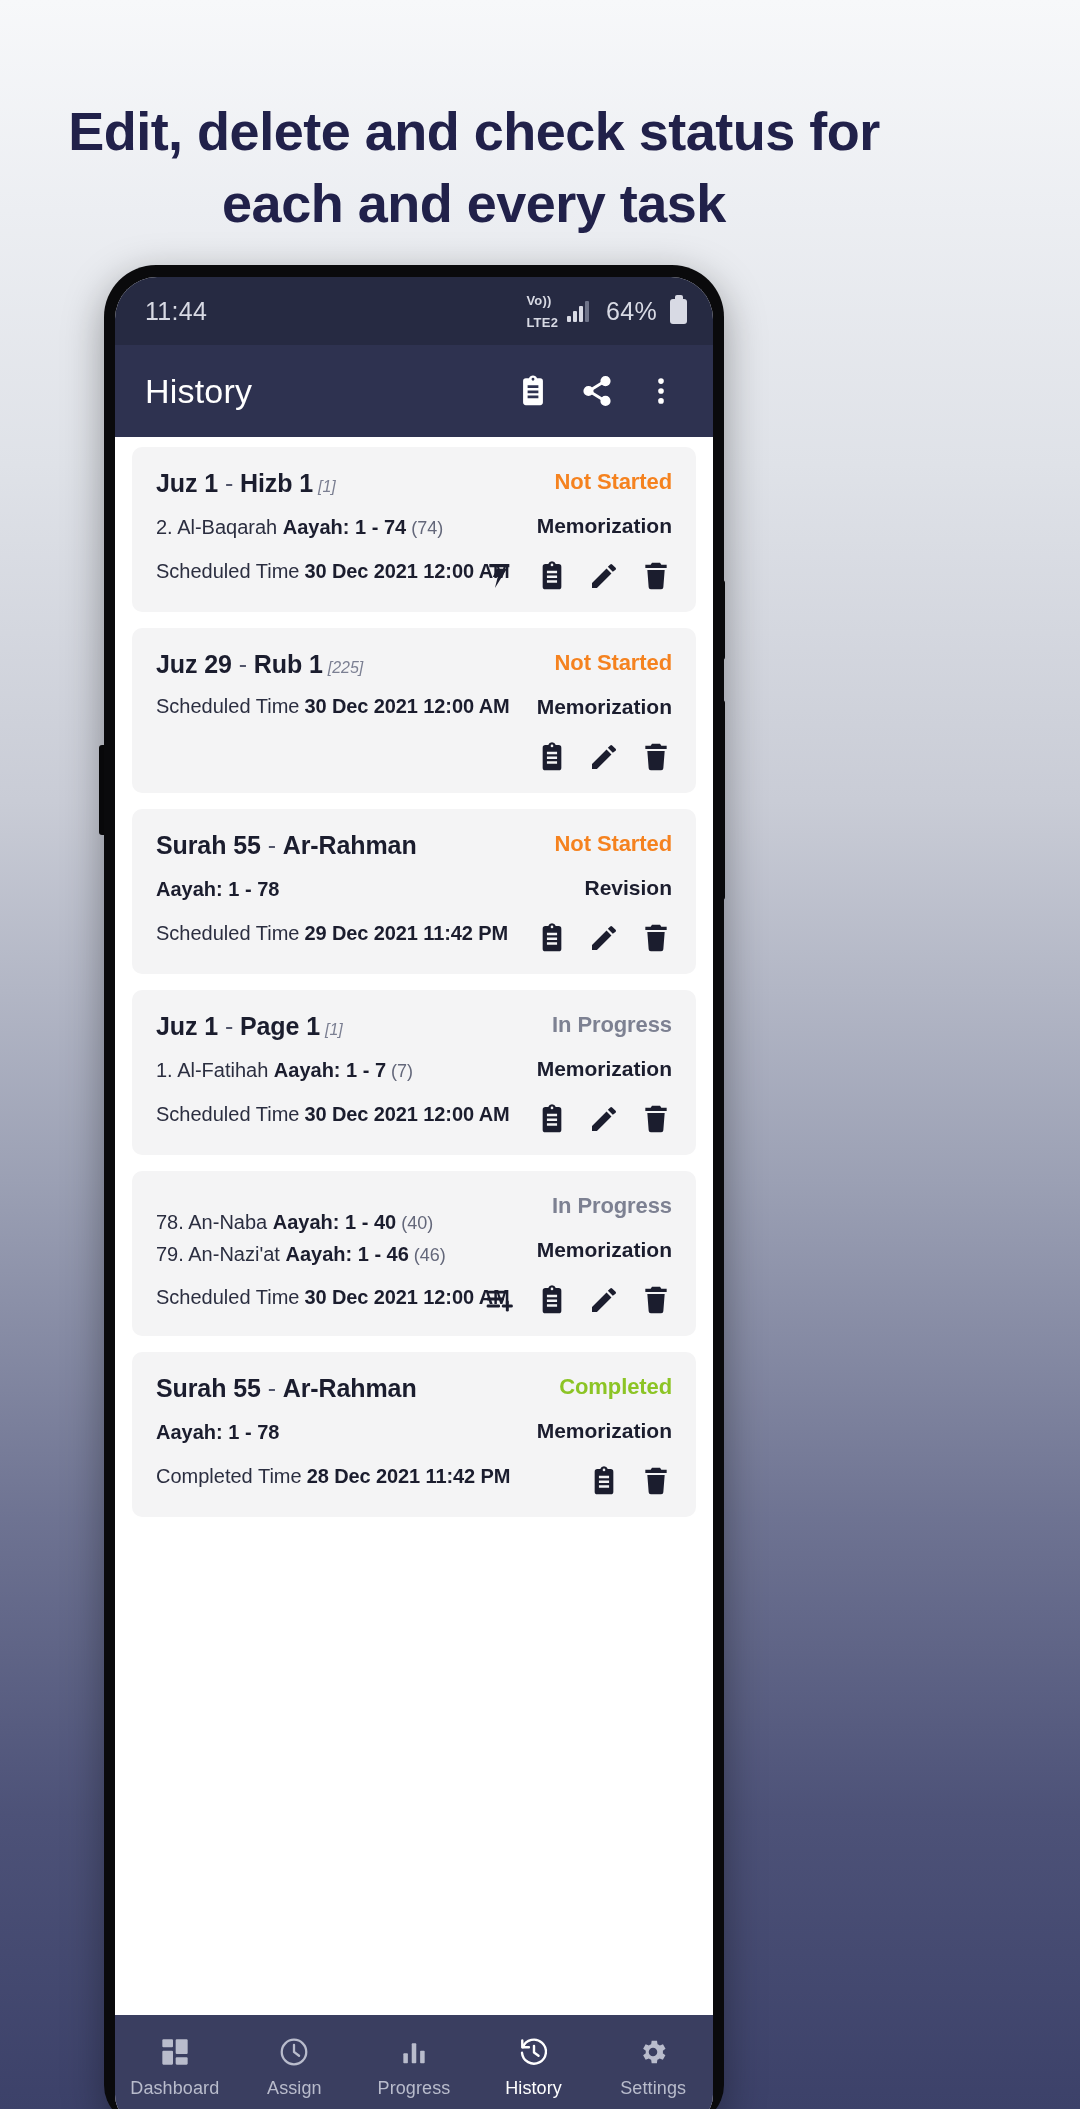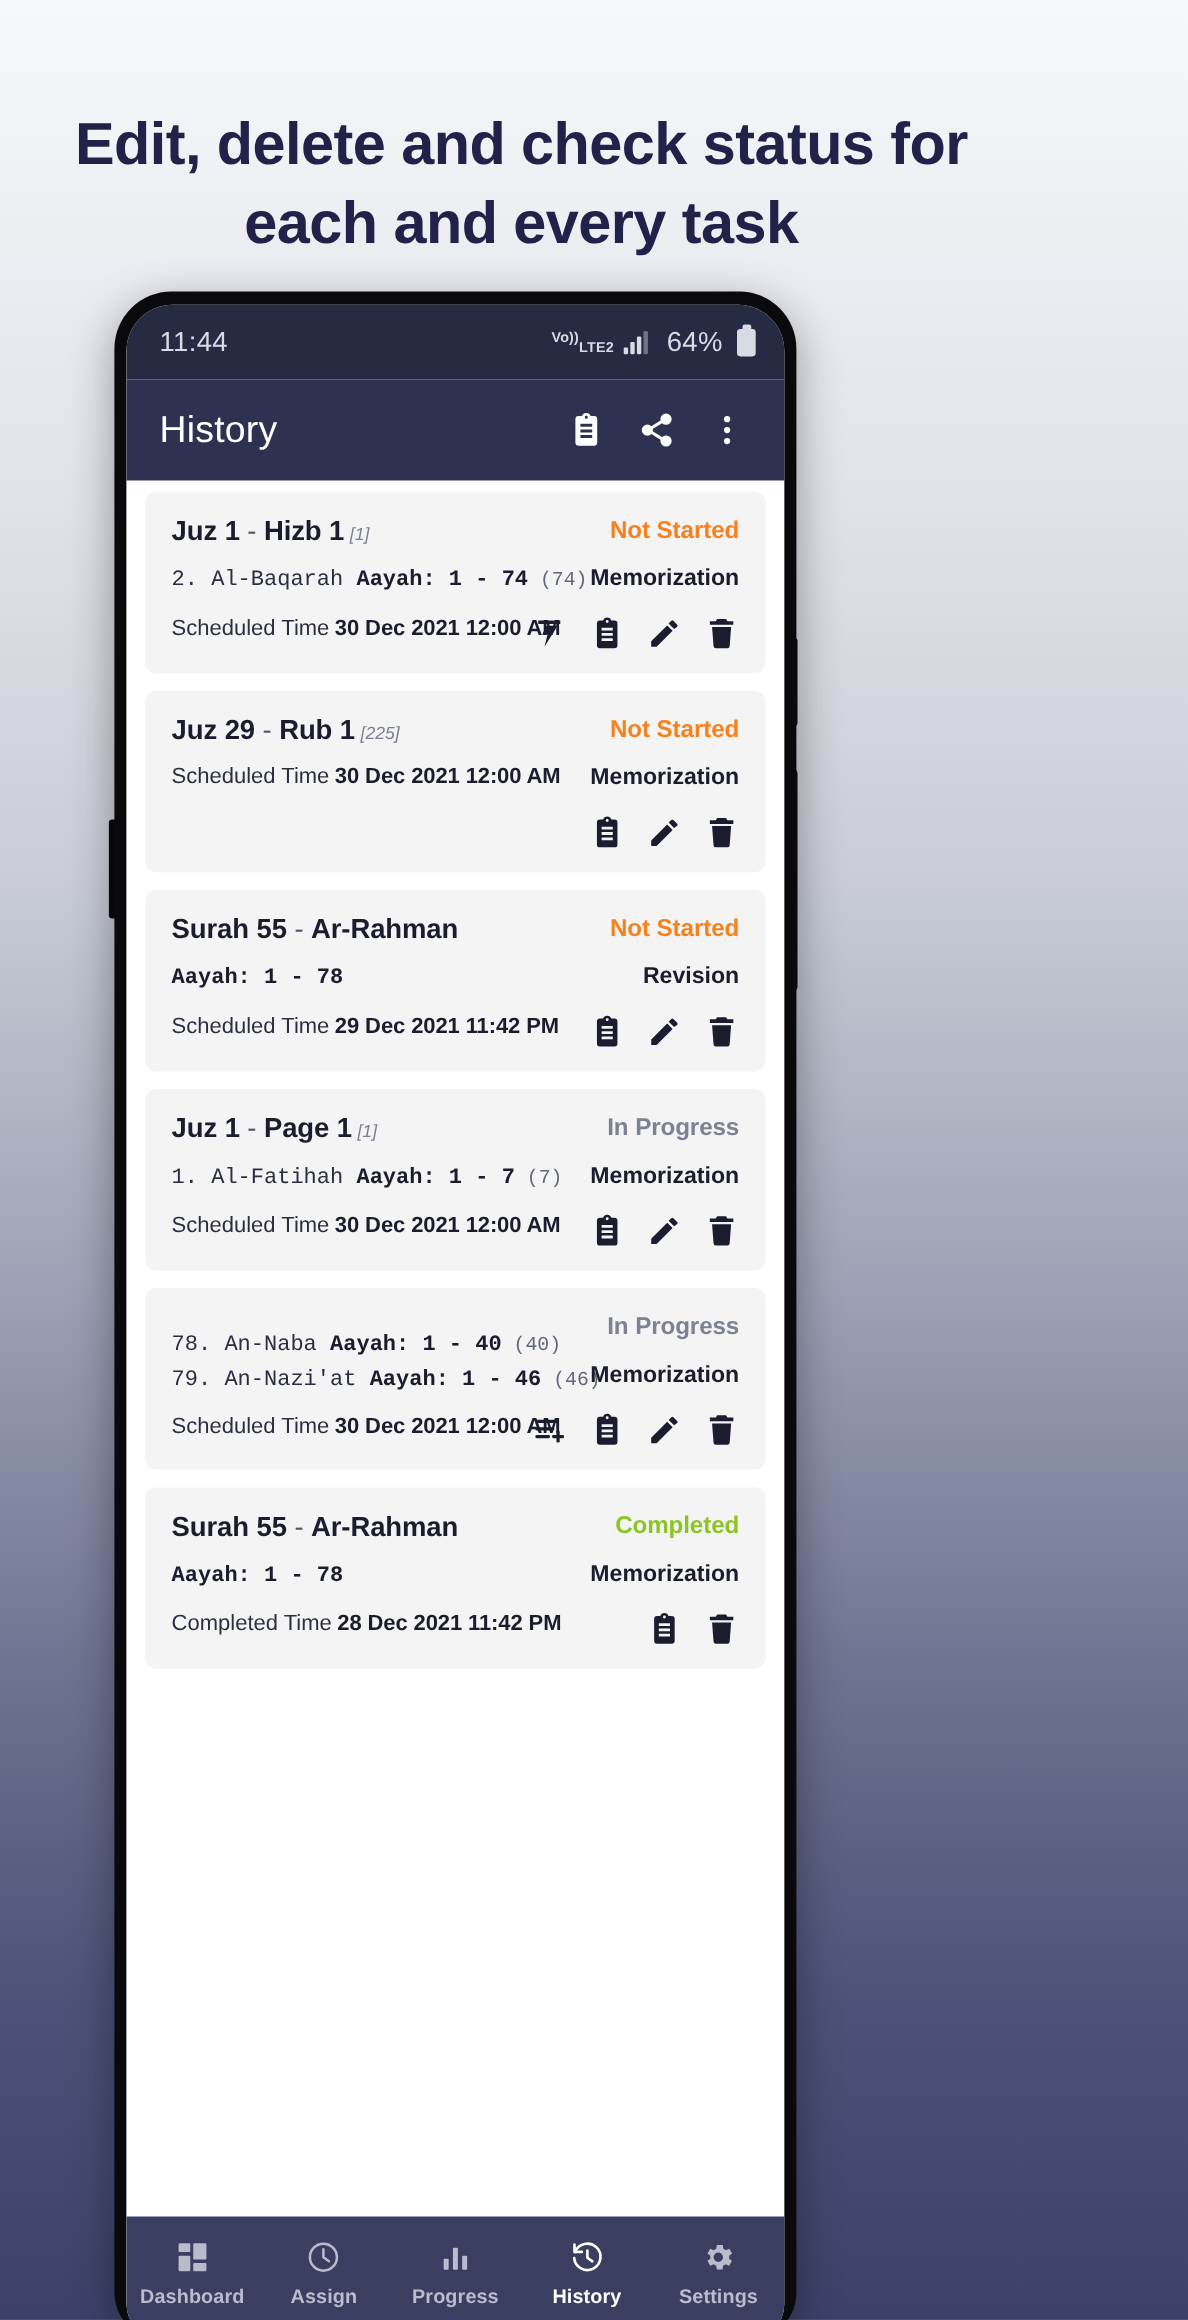--- a/index.html
+++ b/index.html
@@ -78,21 +78,21 @@
     display: flex;
     align-items: center;
     justify-content: space-between;
     padding: 0 26px 0 30px;
     flex: 0 0 auto;
     color: #d8dae4;
   }
   .sb-time { font-size: 25px; font-weight: 400; letter-spacing: 0.3px; }
   .sb-right { display: flex; align-items: center; gap: 9px; }
   .sb-volte {
-    display: flex; flex-direction: row; align-items: flex-start;
+    display: flex; flex-direction: column; align-items: flex-start;
     line-height: 1; font-size: 13px; font-weight: 700; letter-spacing: 0.2px;
   }
   .sb-volte span:last-child { margin-top: 9px; }
   .sb-bars { display: flex; align-items: flex-end; gap: 2px; height: 22px; }
   .sb-bars i { display:block; width: 4px; background:#d8dae4; border-radius:1px; }
   .sb-bars i:nth-child(1){height:6px;}
   .sb-bars i:nth-child(2){height:11px;}
   .sb-bars i:nth-child(3){height:16px;}
   .sb-bars i:nth-child(4){height:21px; background:#6f7489;}
   .sb-batt-txt { font-size: 25px; margin-left: 8px; letter-spacing: 0.3px; }
@@ -163,21 +163,20 @@
     font-size: 16px; font-weight: 400; color: #7b7f92;
     font-style: italic; margin-left: 5px; letter-spacing: 0;
   }
 
   .c-lines { margin-top: 14px; }
   .c-line {
     font-size: 20px;
     color: #2b2e40;
     line-height: 1.58;
     white-space: nowrap;
-    font-family: Liberation Mono, monospace;
   }
   .c-line b { font-weight: 700; color: #1b1d2e; }
   .c-line .cnt { color: #63677a; font-size: 18px; }
 
   .c-time {
     margin-top: 16px;
     font-size: 20px;
     color: #2b2e40;
     white-space: nowrap;
   }
@@ -215,21 +214,20 @@
     display: flex;
     align-items: center;
     flex: 0 0 auto;
     padding-bottom: 6px;
   }
   .nav-item {
     flex: 1 1 0;
     display: flex; flex-direction: column; align-items: center; justify-content: center;
     gap: 9px;
     color: #b9bccc;
-    font-weight: bold;
   }
   .nav-item.active { color: #ffffff; }
   .nav-label { font-size: 18px; letter-spacing: 0.1px; }
   .nav-icon { height: 34px; display: flex; align-items: center; justify-content: center; }
   .nav-icon svg { display: block; }
 </style>
 </head>
 <body>
 
 <div class="headline">Edit, delete and check status for each and every task</div>

